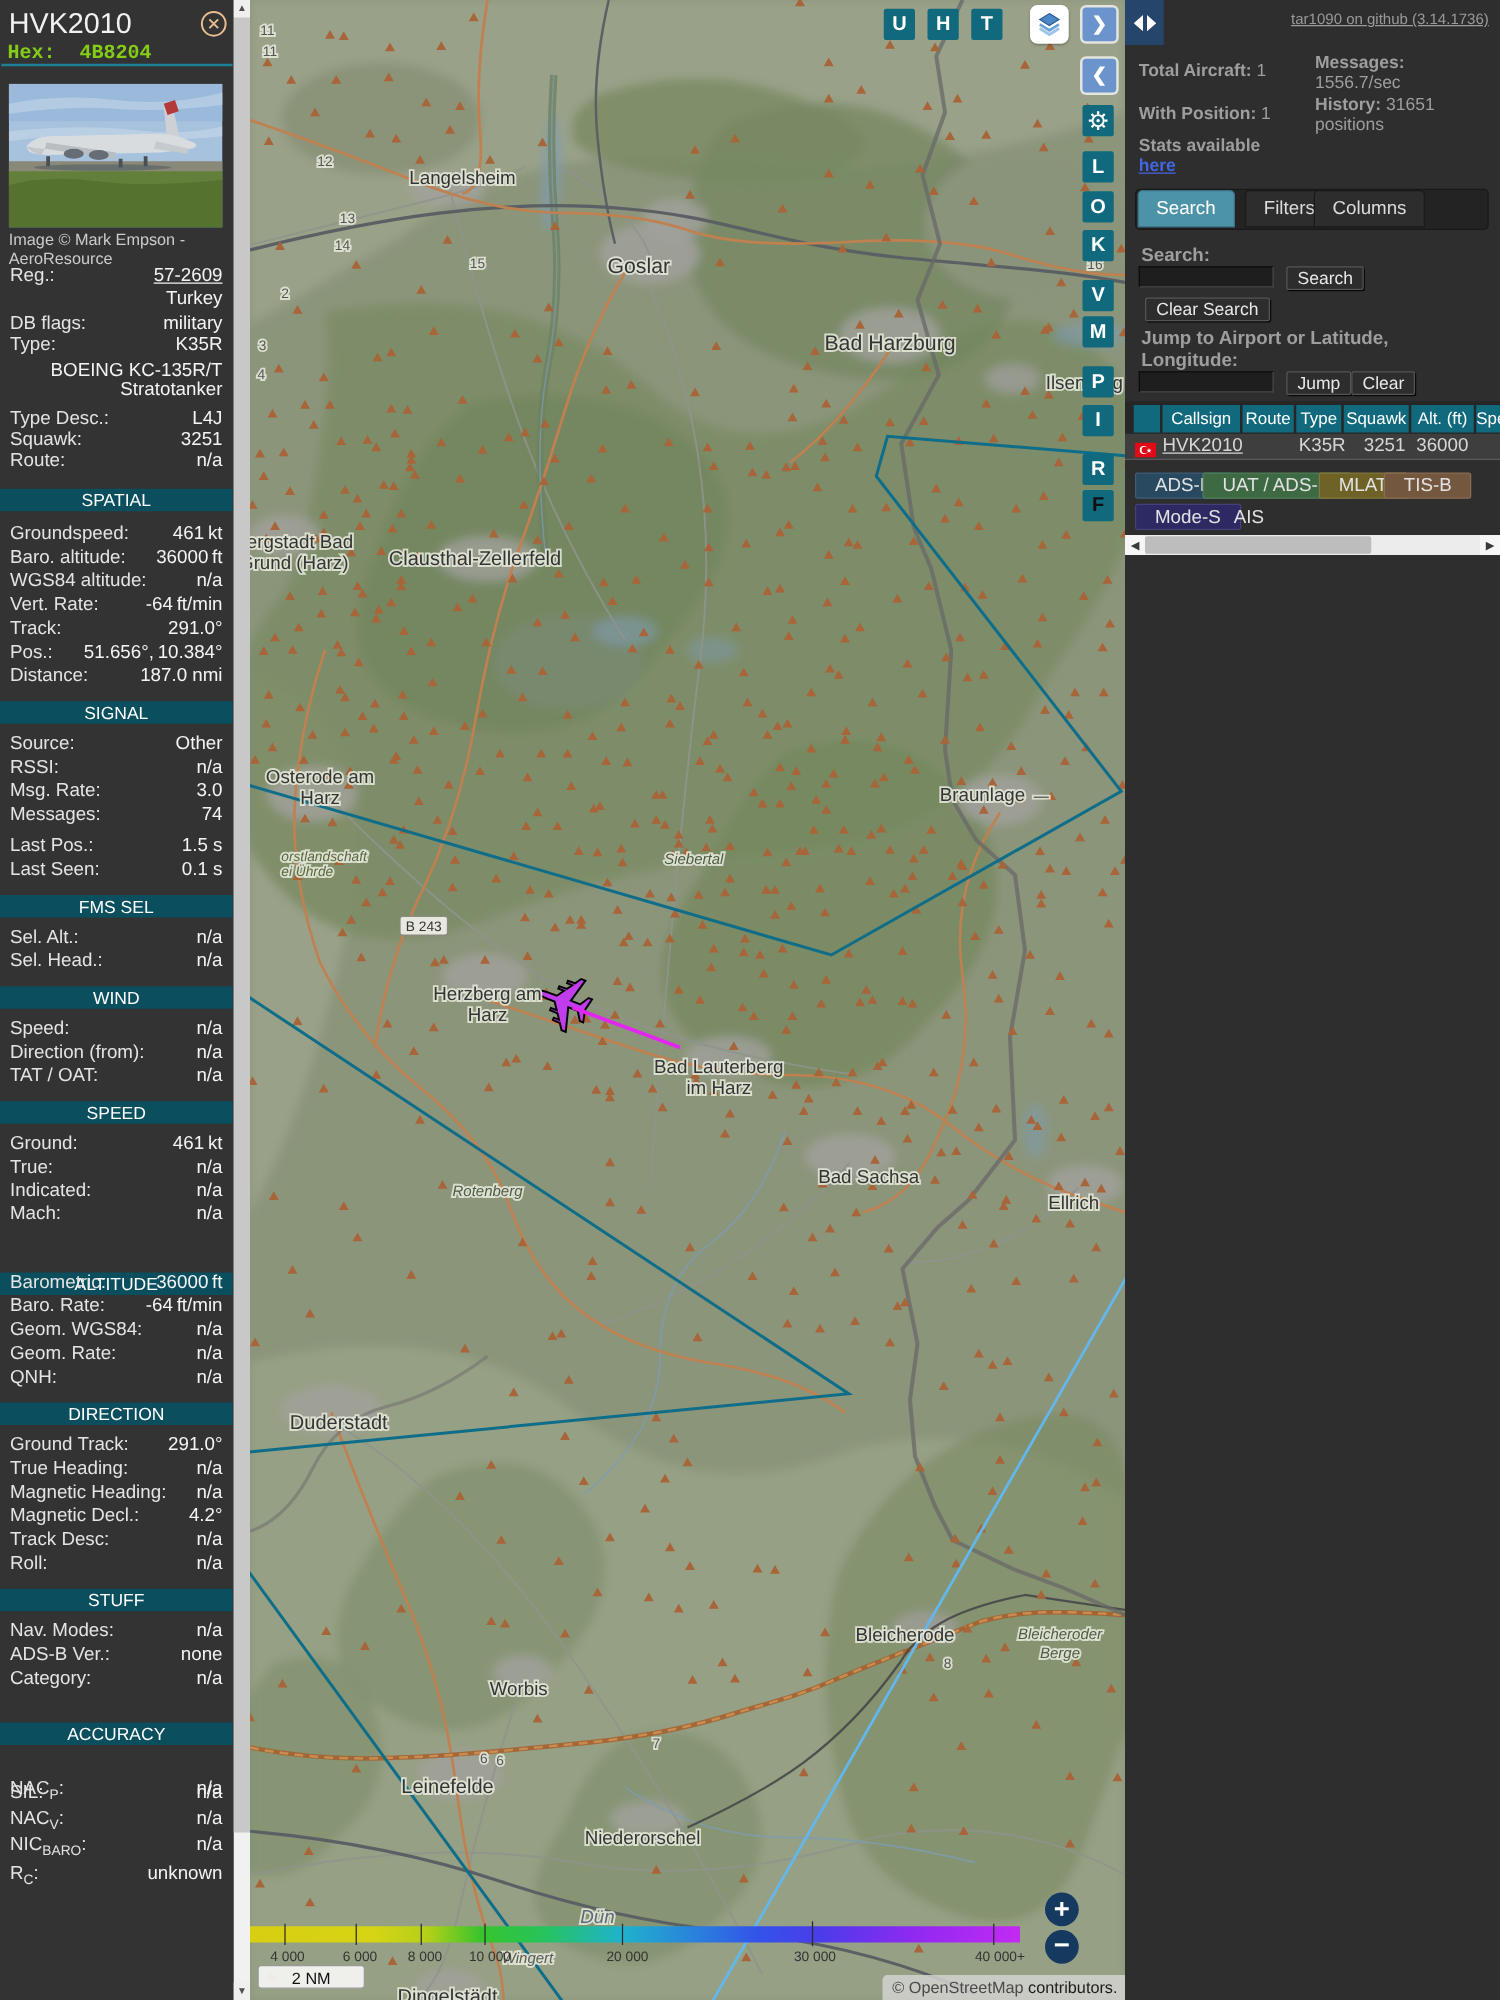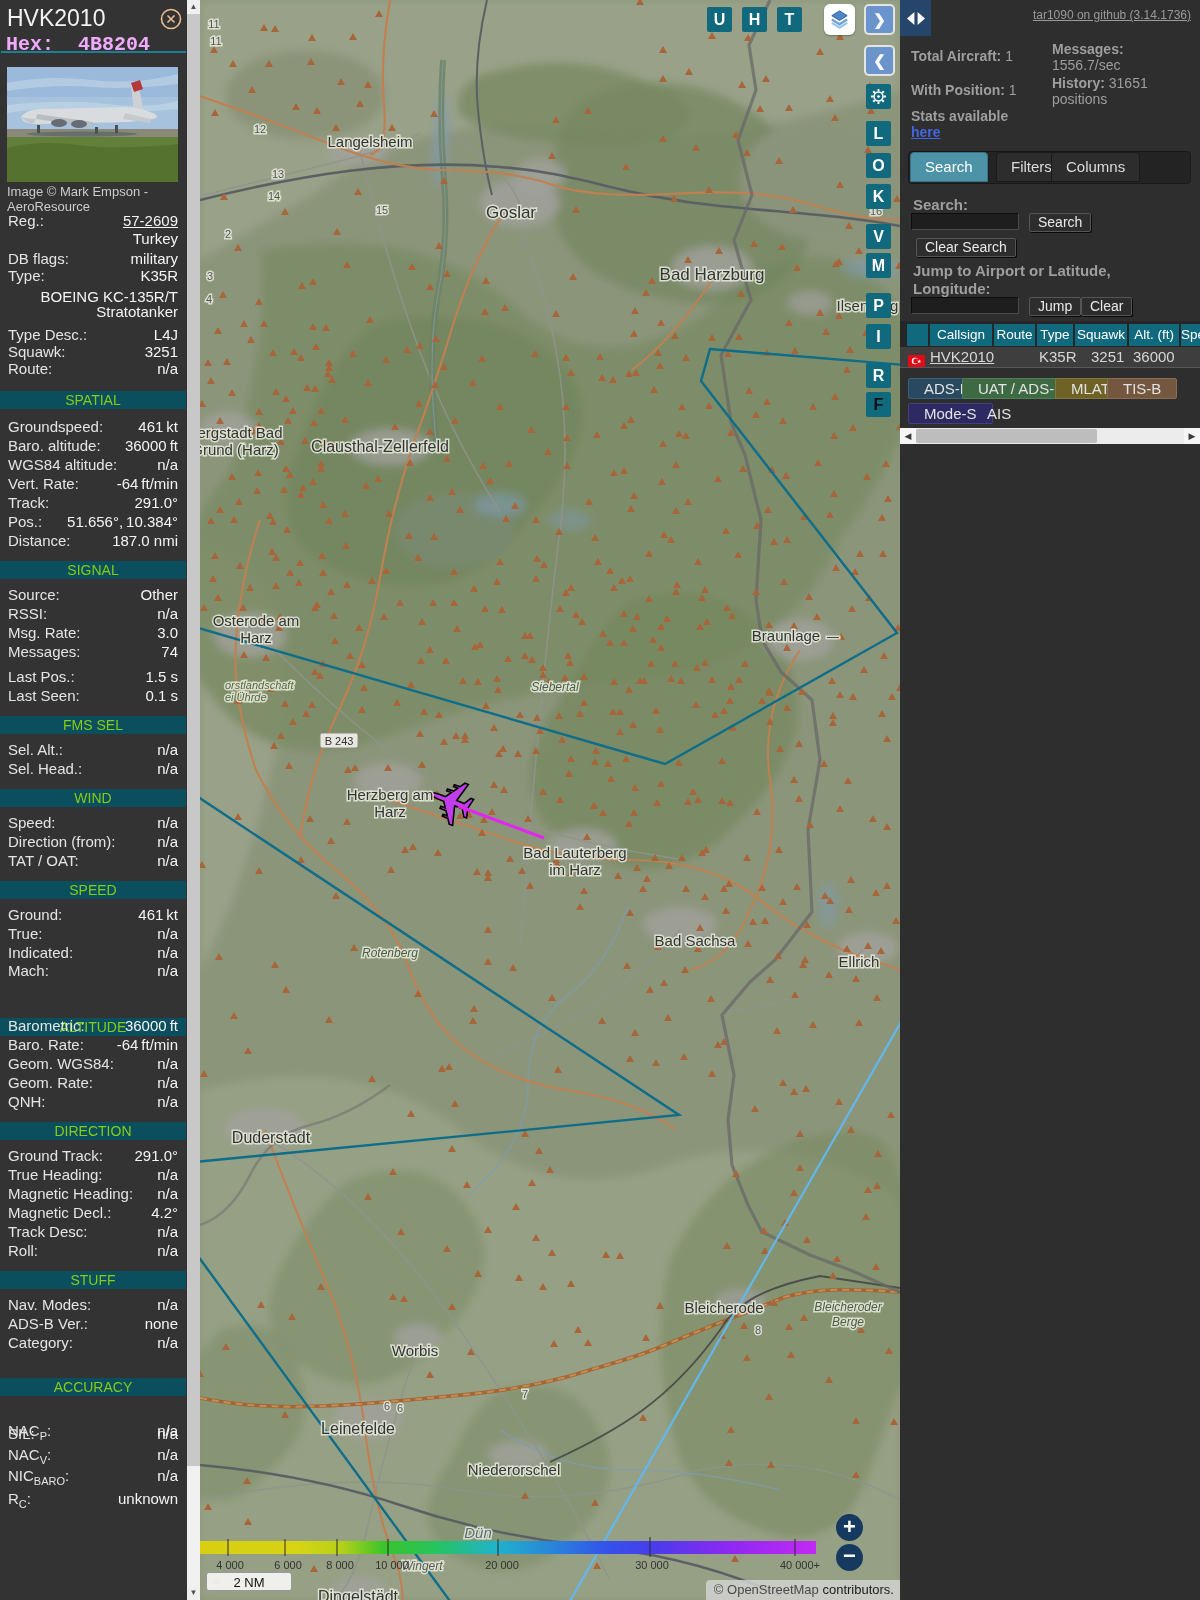--- a/index.html
+++ b/index.html
@@ -1,19 +1,19 @@
 <!DOCTYPE html>
 <html><head><meta charset="utf-8"><title>tar1090</title>
 <style>
 *{box-sizing:border-box;margin:0;padding:0}
 body{width:1200px;height:1600px;background:#2e2e2e;font-family:"Liberation Sans",sans-serif;position:relative;overflow:hidden}
 .srow{position:absolute;left:8px;width:170px;display:flex;justify-content:space-between;font-size:15px;color:#e4e4e4;white-space:nowrap}
 .srow .sv{color:#f4f4f4}
 .srow sub{font-size:11px}
-.shead{position:absolute;left:0;width:186px;height:18px;background:#0b4e5e;color:#84cc16;font-size:14px;text-align:center;line-height:18px}
+.shead{position:absolute;left:0;width:186px;height:18px;background:#0b4e5e;color:#ffffff;font-size:14px;text-align:center;line-height:18px}
 .tbtn{position:absolute;width:25px;height:25px;background:#11697d;color:#fff;font-weight:bold;font-size:16px;text-align:center;line-height:25px;border-radius:2px}
 .mbtn{position:absolute;left:666px;width:25px;height:25px;background:#11697d;color:#fff;font-weight:bold;font-size:16px;text-align:center;line-height:25px;border-radius:2px}
 .olwrap{position:absolute;width:31px;height:31px;background:rgba(255,255,255,.72);border-radius:5px;padding:2px}
 .olbtn{width:27px;height:27px;background:#6b93cc;border-radius:3px;color:#fff;font-size:15px;font-weight:bold;text-align:center;line-height:27px}
 .tab{position:absolute;height:30px;background:#2d2d2d;border:1px solid #1a1a1a;border-radius:4px 4px 0 0;color:#dcdcdc;font-size:15px;line-height:28px;padding:0 14px}
 .btn{position:absolute;height:19px;background:#2d2d2d;border:1px solid #555;color:#e8e8e8;font-size:14px;line-height:17px;padding:0 8px;border-radius:2px;box-shadow:1px 1px 0 #0a0a0a}
 .th{position:absolute;top:324px;height:22px;background:#11697d;color:#fff;font-size:13.5px;text-align:center;line-height:22px}
 .chip{position:absolute;height:21px;border:1px solid;border-radius:2px;color:#e2e2e2;font-size:15px;line-height:19px;padding:0 15px}
 </style></head>
 <body>
@@ -221,21 +221,21 @@
 <div style="position:absolute;left:6px;top:1572px;width:86px;height:19px;background:rgba(246,246,244,.92);border:1px solid #999;border-radius:3px;color:#111;font-size:13px;text-align:center;line-height:19px">2 NM</div>
 <div style="position:absolute;right:0;bottom:0;height:20px;background:rgba(210,210,208,.85);border-radius:4px 0 0 0;color:#333;font-size:13px;line-height:20px;padding:0 6px 0 8px;white-space:nowrap"><span style="color:#4a4a4a">© OpenStreetMap</span> <span style="color:#1c1c1c">contributors.</span></div>
 
 </div>
 <div style="position:absolute;left:0;top:0;width:200px;height:1600px;background:#333;overflow:hidden">
 <div style="position:absolute;left:7px;top:5px;font-size:23px;color:#f2f2f2">HVK2010</div>
 <svg width="22" height="22" viewBox="0 0 22 22" style="position:absolute;left:160px;top:8px">
       <circle cx="11" cy="11" r="9.5" fill="none" stroke="#e9bc92" stroke-width="1.6"></circle>
       <path d="M7.5 7.5l7 7M14.5 7.5l-7 7" stroke="#e9bc92" stroke-width="1.6"></path>
     </svg>
-<div style="position:absolute;left:6px;top:33px;font-family:'Liberation Mono',monospace;font-weight:bold;font-size:20px;color:#f0abfc">Hex:&nbsp;&nbsp;4B8204</div>
+<div style="position:absolute;left:6px;top:33px;font-family:'Liberation Mono',monospace;font-weight:bold;font-size:16px;color:#84cc16">Hex:&nbsp;&nbsp;4B8204</div>
 <div style="position:absolute;left:1px;top:51px;width:185px;height:0;border-top:2px solid #1d7f93"></div>
 <svg width="171" height="115" viewBox="0 0 171 115" style="position:absolute;left:7px;top:67px">
 <rect width="171" height="115" fill="#a6c2dd"></rect>
 <rect y="0" width="171" height="30" fill="#9bb9da"></rect>
 <path d="M0 16q40 -8 85 -3t86 -6v10q-50 6 -86 3t-85 4z" fill="#bfd4e8" opacity=".65"></path>
 <path d="M0 38q60 -6 100 -1t71 -3v8q-45 5 -85 1t-86 3z" fill="#c8dae9" opacity=".55"></path>
 <rect y="68" width="171" height="47" fill="#55722f"></rect>
 <path d="M0 68h171v9q-60 6 -100 1t-71 3z" fill="#62803a"></path>
 <rect y="62" width="171" height="8" fill="#8a8878"></rect>
 <path d="M124 18l7 -2l6 30l-10 2z" fill="#cdd1d5"></path>

